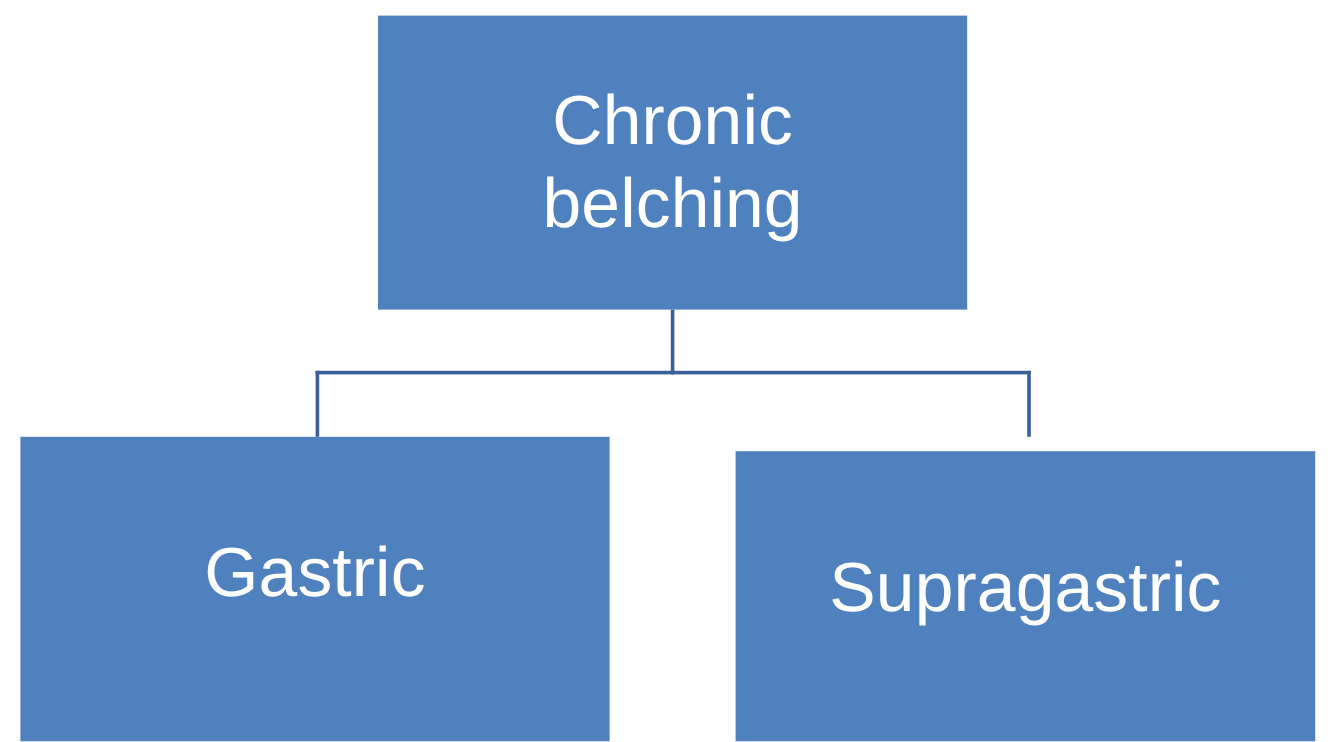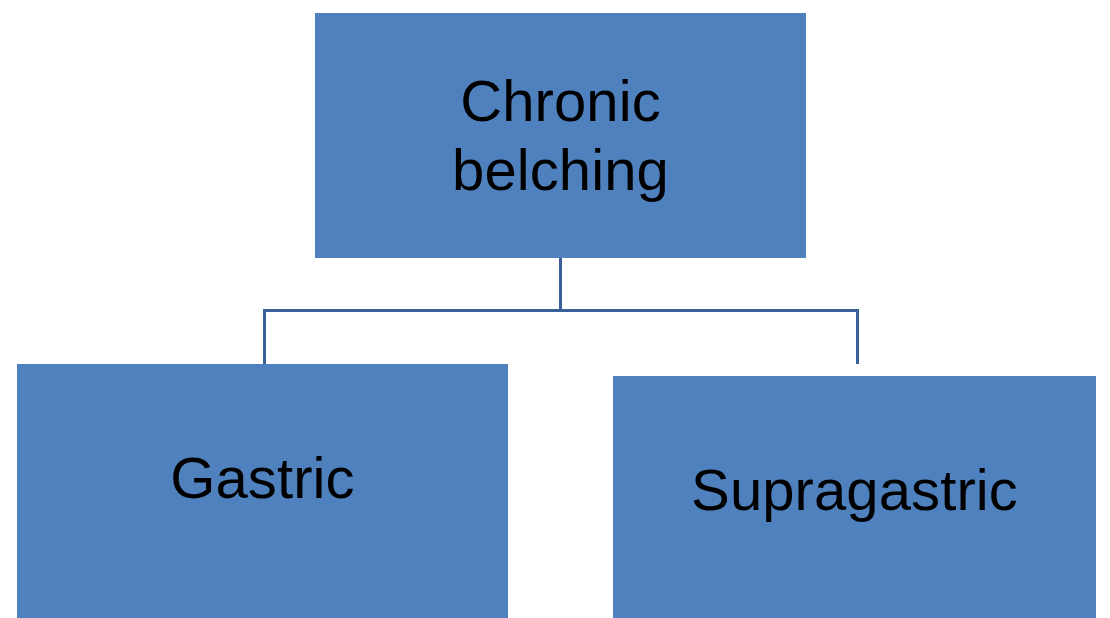--- a/index.html
+++ b/index.html
@@ -16,21 +16,21 @@
     width: 1110px;
     height: 618px;
     background: #ffffff;
     overflow: hidden;
   }
 
   
   .node {
     position: absolute;
     background: #4e81be;
-    color: #000000;
+    color: #ffffff;
     display: flex;
     align-items: center;
     justify-content: center;
     text-align: center;
     box-sizing: border-box;
   }
   .node-label {
     display: block;
     width: 100%;
     text-align: center;

